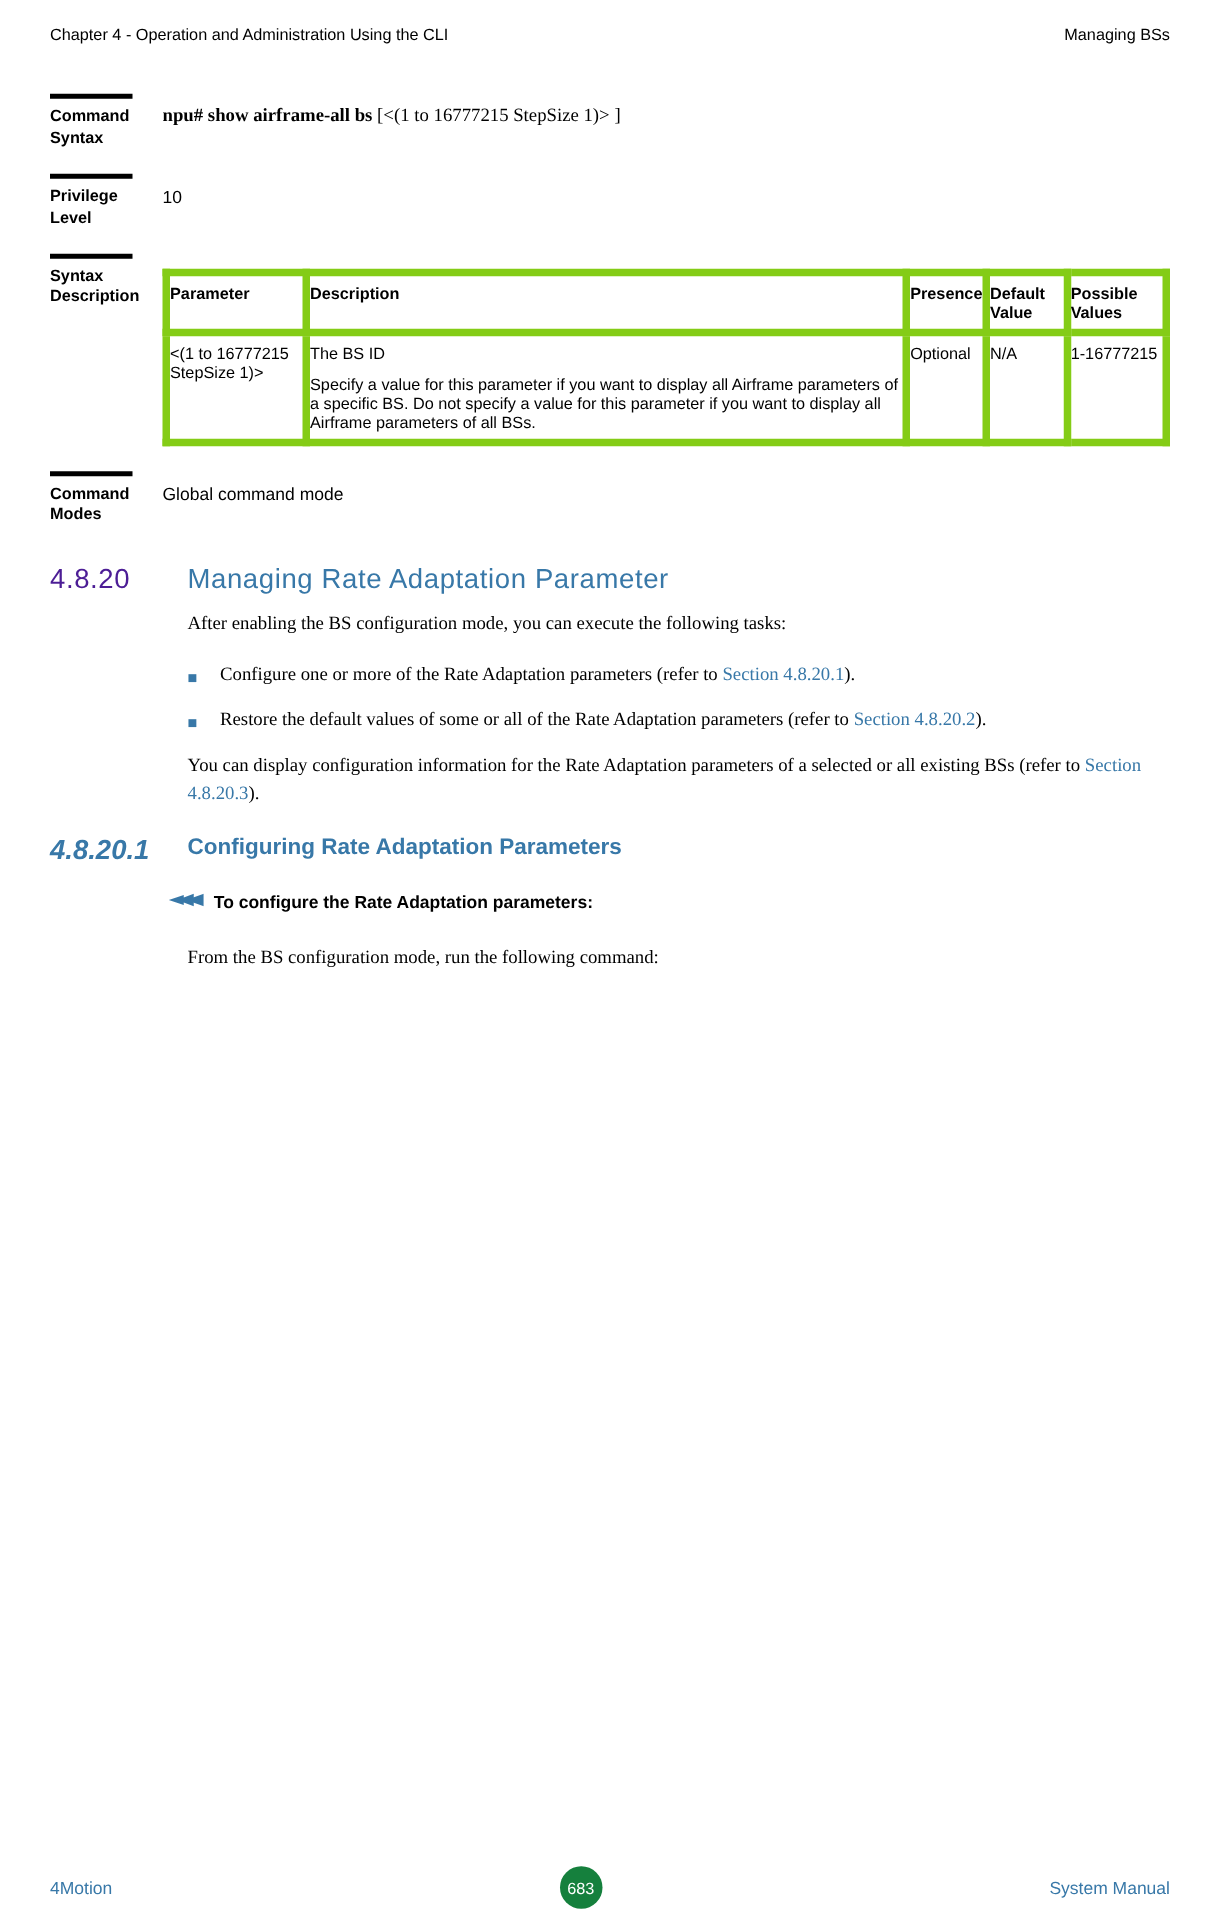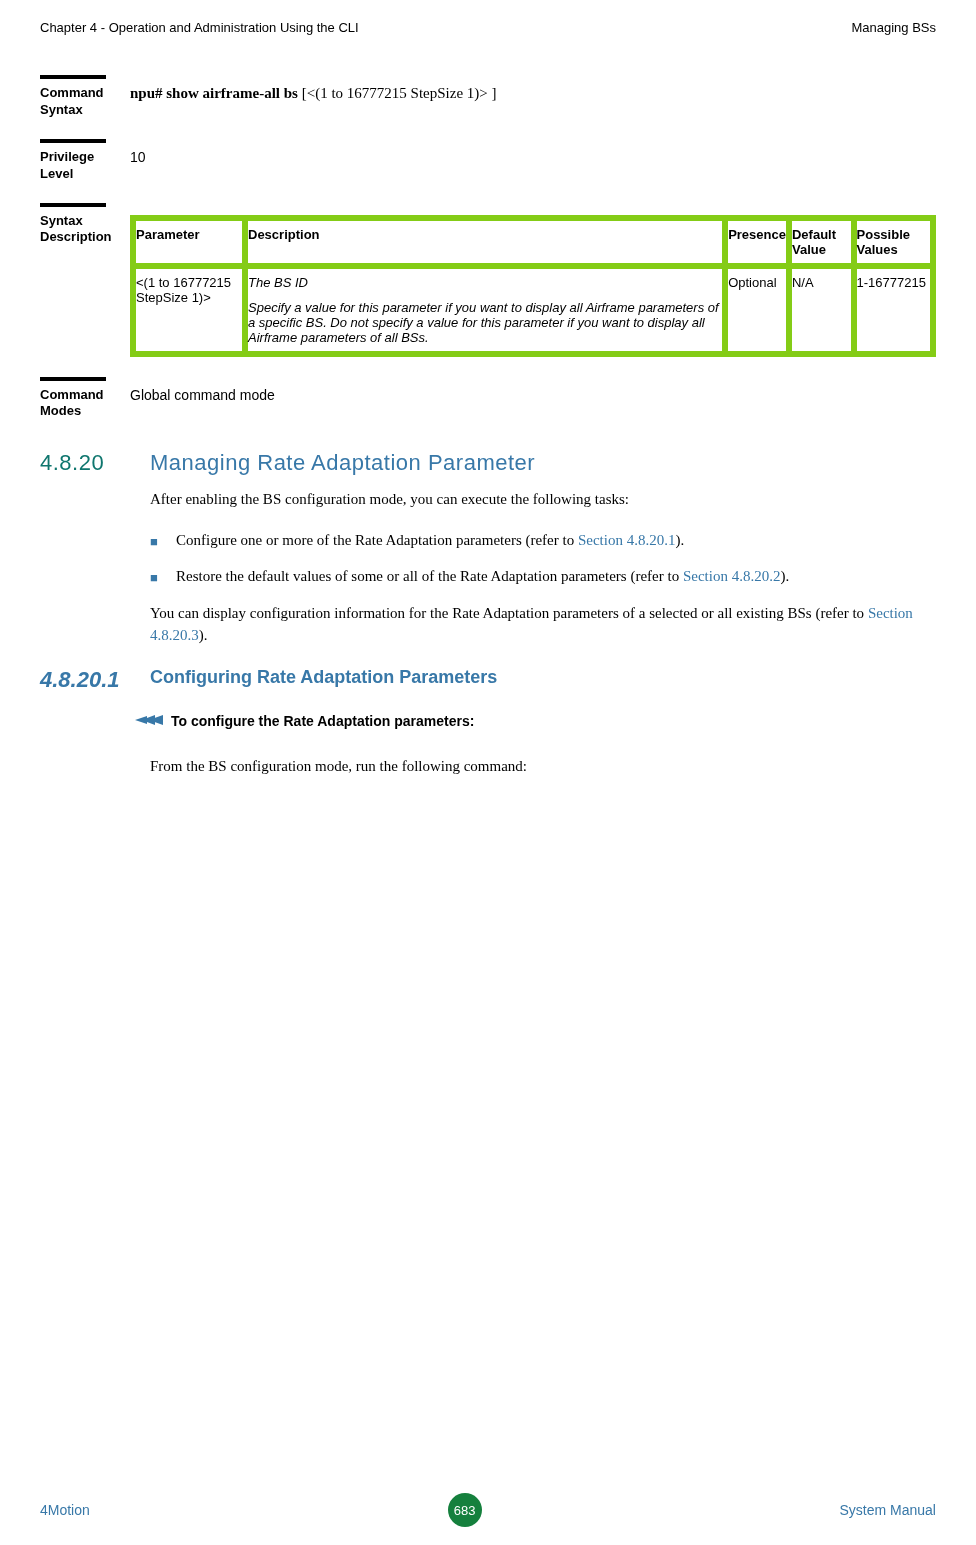--- a/index.html
+++ b/index.html
@@ -64,34 +64,33 @@
     padding: 6px 0;
     text-align: left;
     vertical-align: top;
     font-size: 13px;
   }
   table.syntax-table th {
     font-weight: bold;
   }
   .desc-cell p {
     margin: 0 0 10px 0;
-    font-style: italic;
   }
   .desc-cell p:last-child {
     margin-bottom: 0;
   }
   .section-row {
     display: flex;
     margin-top: 30px;
     margin-bottom: 12px;
   }
   .section-num {
     width: 110px;
     flex-shrink: 0;
-    color: #0f766e;
+    color: #4c1d95;
     font-size: 22px;
     font-family: Verdana, Arial, sans-serif;
     letter-spacing: 0.5px;
   }
   .section-title {
     color: #3878a8;
     font-size: 22px;
     font-family: Verdana, Arial, sans-serif;
     letter-spacing: 0.5px;
   }

